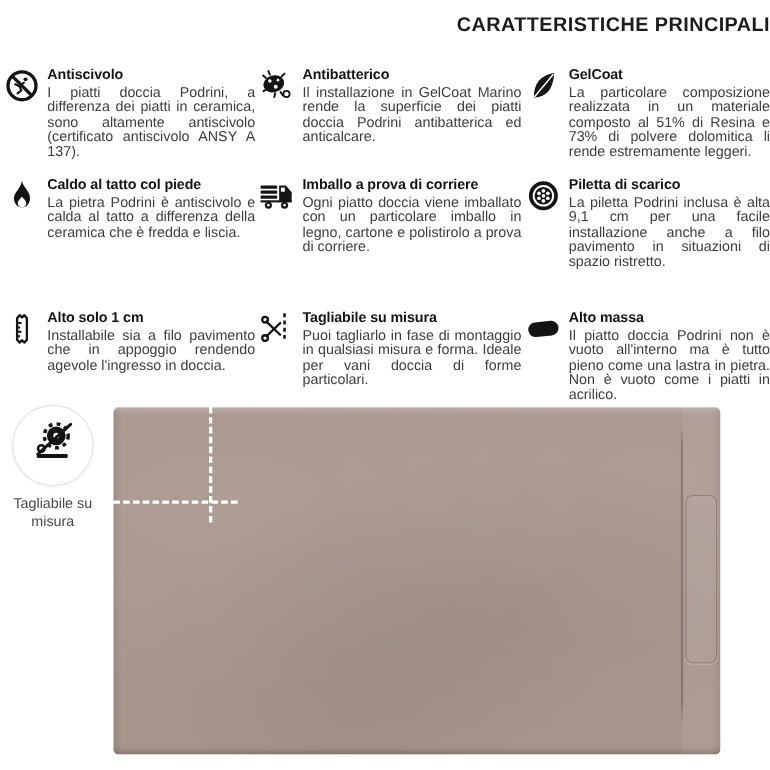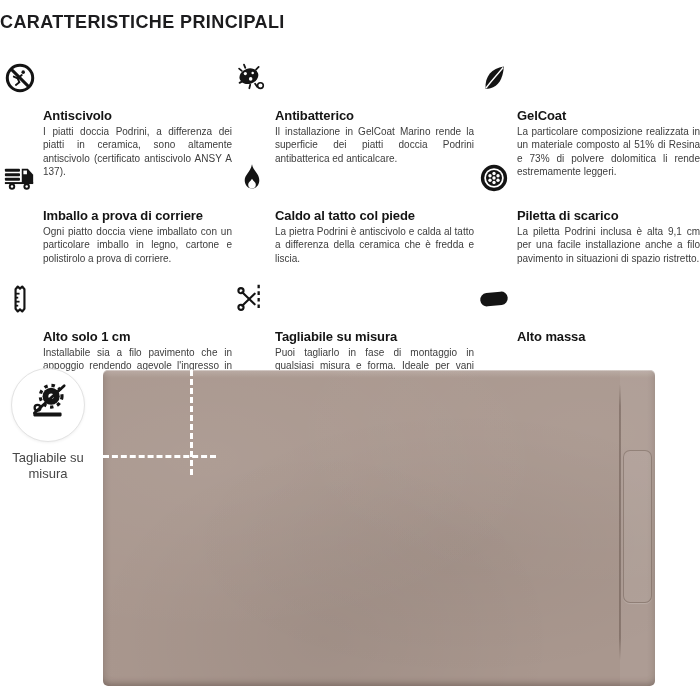--- a/index.html
+++ b/index.html
@@ -4,42 +4,42 @@
 <style>
   * { margin:0; padding:0; box-sizing:border-box; }
   html,body { background:#fff; }
   .page {
     position:relative; width:700px; height:700px; margin:0 auto;
     background:#fff; overflow:hidden;
     font-family:"Liberation Sans", sans-serif;
     color:#3d3d3d;
   }
   .page-title {
-    margin-top:12px; text-align:left;
+    margin-top:12px; text-align:right;
     font-size:18px; font-weight:800; letter-spacing:.4px;
     color:#1c1c1e;
   }
   .features {
     display:grid;
     grid-template-columns:228px 238px 222px;
     grid-template-rows:100px 121px auto;
     column-gap:4px;
     padding:0 2px 0 4px;
     margin-top:27px;
   }
   .feature { display:flex; align-items:flex-start; }
   .f-icon { flex:0 0 32px; width:32px; height:34px; margin-right:7px; margin-top:1px; }
   .f-icon svg { width:100%; height:100%; display:block; }
-  .f-body { flex:1 1 auto; min-width:0;margin-top:48px; }
+  .f-body { flex:1 1 auto; min-width:0; }
   .f-title {
     font-size:13px; font-weight:700; color:#141414;
     line-height:15px; margin-bottom:2px; white-space:nowrap; letter-spacing:-.1px;
   }
   .f-desc {
-    font-size:10px; line-height:13.4px; color:#3d3d3d;
+    font-size:13px; line-height:13.4px; color:#3d3d3d;
     text-align:justify;
   }
   
   .bottom { position:absolute; left:0; top:356px; width:700px; height:344px; }
   .badge-circle {
     position:absolute; left:11px; top:12px; width:74px; height:74px;
     border-radius:50%; background:#fff; border:1px solid #e3e3e3;
     box-shadow:0 1px 3px rgba(0,0,0,.06);
     display:flex; align-items:center; justify-content:center;
   }
@@ -146,50 +146,50 @@
       </span>
       <div class="f-body">
         <div class="f-title">GelCoat</div>
         <div class="f-desc">La particolare composizione realizzata in un materiale composto al 51% di Resina e 73% di polvere dolomitica li rende estremamente leggeri.</div>
       </div>
     </div>
 
     <div class="feature">
       <span class="f-icon">
         <svg viewBox="0 0 36 36">
+            <path d="M18 2.5 C19 9.5 26.2 12.5 26.2 20.5 C26.2 26 22.5 29.8 18 29.8 C13.5 29.8 9.8 26 9.8 20.5 C9.8 14.2 16 12 18 2.5 Z" fill="#141414"></path>
+            <path d="M18 29.8 C15.4 29.8 13.7 27.8 13.7 25.5 C13.7 22.8 16.4 21.6 18 18.8 C19.6 21.6 22.3 22.8 22.3 25.5 C22.3 27.8 20.6 29.8 18 29.8 Z" fill="#fff"></path>
+          </svg>
+      </span>
+      <div class="f-body">
+        <div class="f-title">Caldo al tatto col piede</div>
+        <div class="f-desc">La pietra Podrini è antiscivolo e calda al tatto a differenza della ceramica che è fredda e liscia.</div>
+      </div>
+    </div>
+
+    <div class="feature">
+      <span class="f-icon">
+        <svg viewBox="0 0 36 36">
             <g fill="#141414">
               <rect x="1" y="7.5" width="17" height="3.4" rx="1"></rect>
               <rect x="1" y="12.6" width="17" height="3.4" rx="1"></rect>
               <rect x="1" y="17.7" width="17" height="3.4" rx="1"></rect>
               <path d="M20 7.5 h6.8 l6 6.8 V24 H20 Z"></path>
               <rect x="1" y="22.6" width="31.8" height="2.2"></rect>
             </g>
             <rect x="21.8" y="9.6" width="4" height="4.2" fill="#fff"></rect>
             <circle cx="9" cy="27.6" r="3.6" fill="#141414"></circle>
             <circle cx="9" cy="27.6" r="1.4" fill="#fff"></circle>
             <circle cx="25.5" cy="27.6" r="3.6" fill="#141414"></circle>
             <circle cx="25.5" cy="27.6" r="1.4" fill="#fff"></circle>
           </svg>
       </span>
       <div class="f-body">
         <div class="f-title">Imballo a prova di corriere</div>
         <div class="f-desc">Ogni piatto doccia viene imballato con un particolare imballo in legno, cartone e polistirolo a prova di corriere.</div>
-      </div>
-    </div>
-
-    <div class="feature">
-      <span class="f-icon">
-        <svg viewBox="0 0 36 36">
-            <path d="M18 2.5 C19 9.5 26.2 12.5 26.2 20.5 C26.2 26 22.5 29.8 18 29.8 C13.5 29.8 9.8 26 9.8 20.5 C9.8 14.2 16 12 18 2.5 Z" fill="#141414"></path>
-            <path d="M18 29.8 C15.4 29.8 13.7 27.8 13.7 25.5 C13.7 22.8 16.4 21.6 18 18.8 C19.6 21.6 22.3 22.8 22.3 25.5 C22.3 27.8 20.6 29.8 18 29.8 Z" fill="#fff"></path>
-          </svg>
-      </span>
-      <div class="f-body">
-        <div class="f-title">Caldo al tatto col piede</div>
-        <div class="f-desc">La pietra Podrini è antiscivolo e calda al tatto a differenza della ceramica che è fredda e liscia.</div>
       </div>
     </div>
 
     <div class="feature">
       <span class="f-icon">
         <svg viewBox="0 0 36 36">
             <circle cx="18" cy="18" r="14.8" fill="#141414"></circle>
             <circle cx="18" cy="18" r="11" fill="#fff"></circle>
             <circle cx="18" cy="18" r="9" fill="#141414"></circle>
             <g fill="#fff">
@@ -246,20 +246,21 @@
     </div>
 
     <div class="feature">
       <span class="f-icon">
         <svg viewBox="0 0 36 36">
             <rect x="2.5" y="10.5" width="31" height="15" rx="7.5" fill="#141414" transform="rotate(-6 18 18)"></rect>
           </svg>
       </span>
       <div class="f-body">
         <div class="f-title">Alto massa</div>
+        <div class="f-desc">Il piatto doccia Podrini non è vuoto all'interno ma è tutto pieno come una lastra in pietra. Non è vuoto come i piatti in acrilico.</div>
       </div>
     </div>
 
   </div>
 
   <div class="bottom">
 
     <div class="badge-circle">
       <span>
         <svg viewBox="0 0 44 44">

